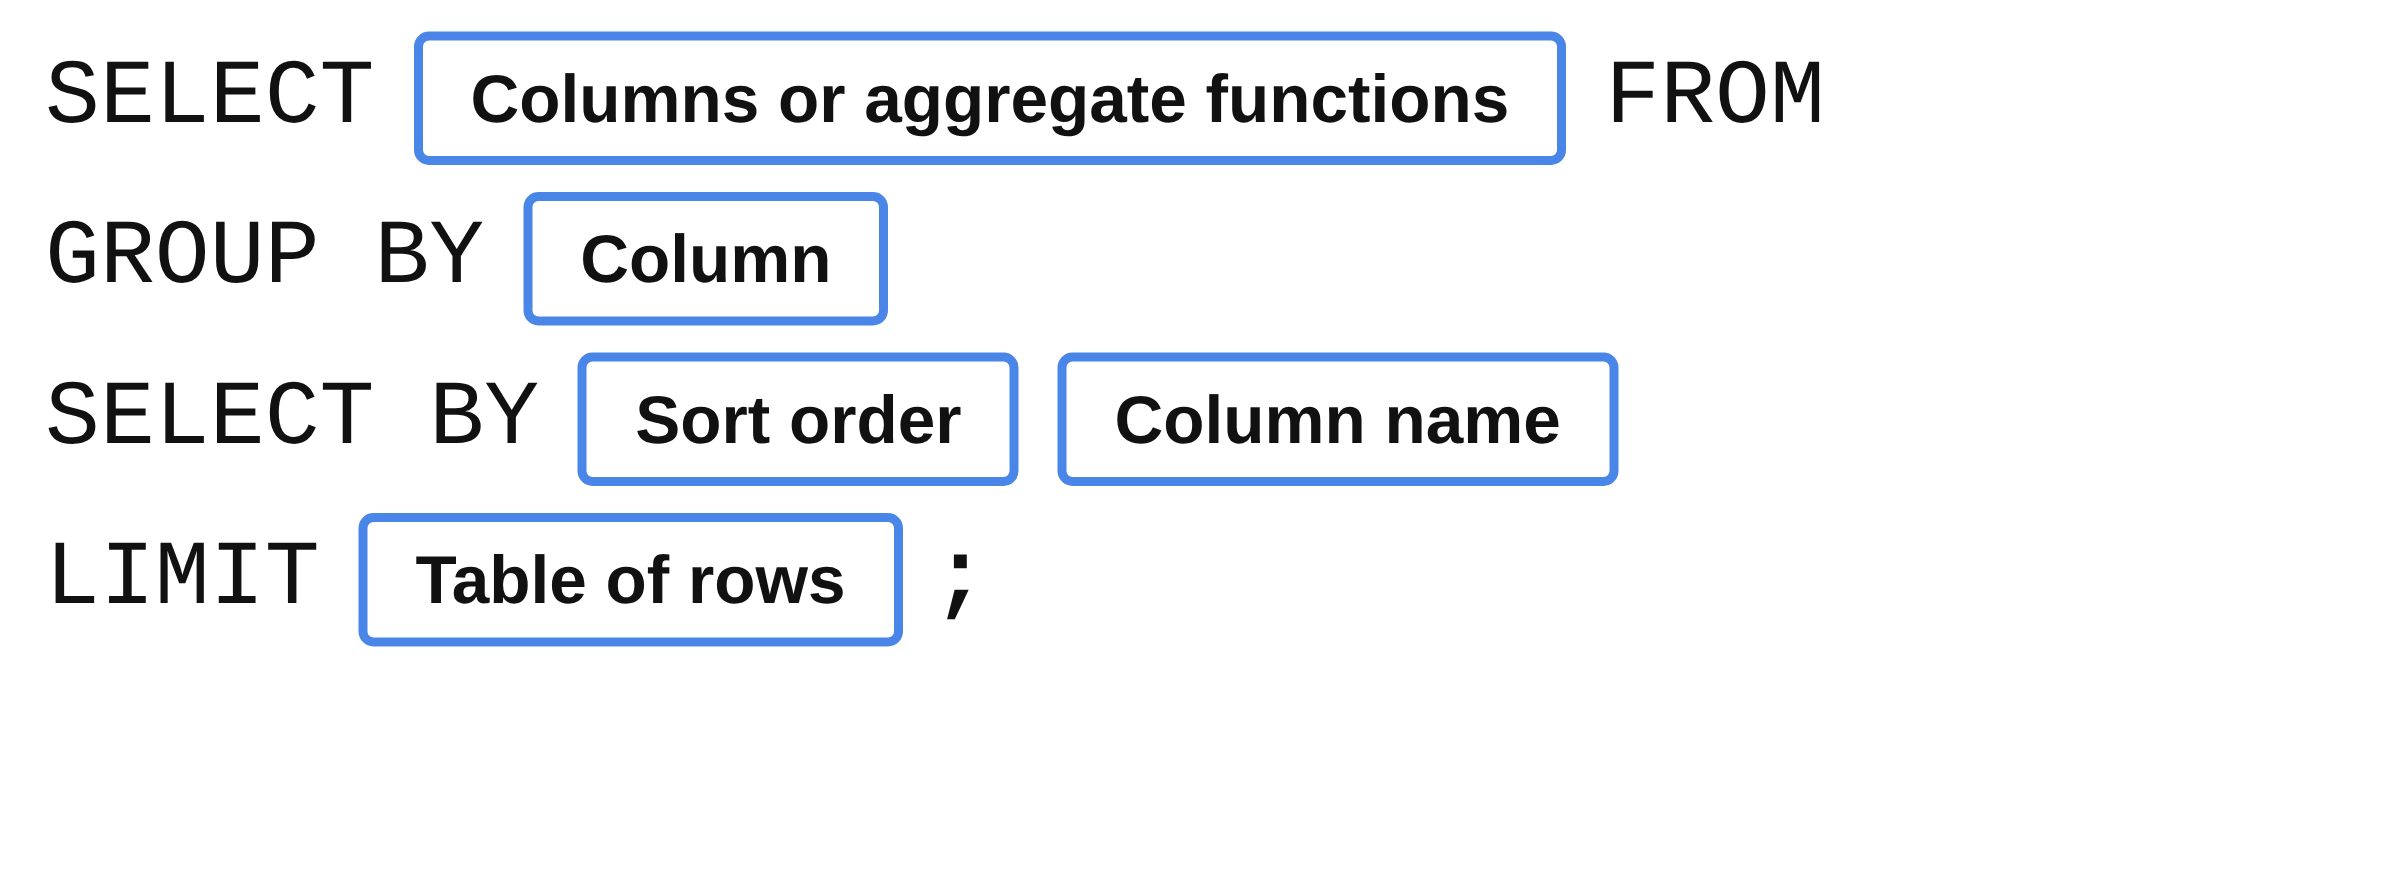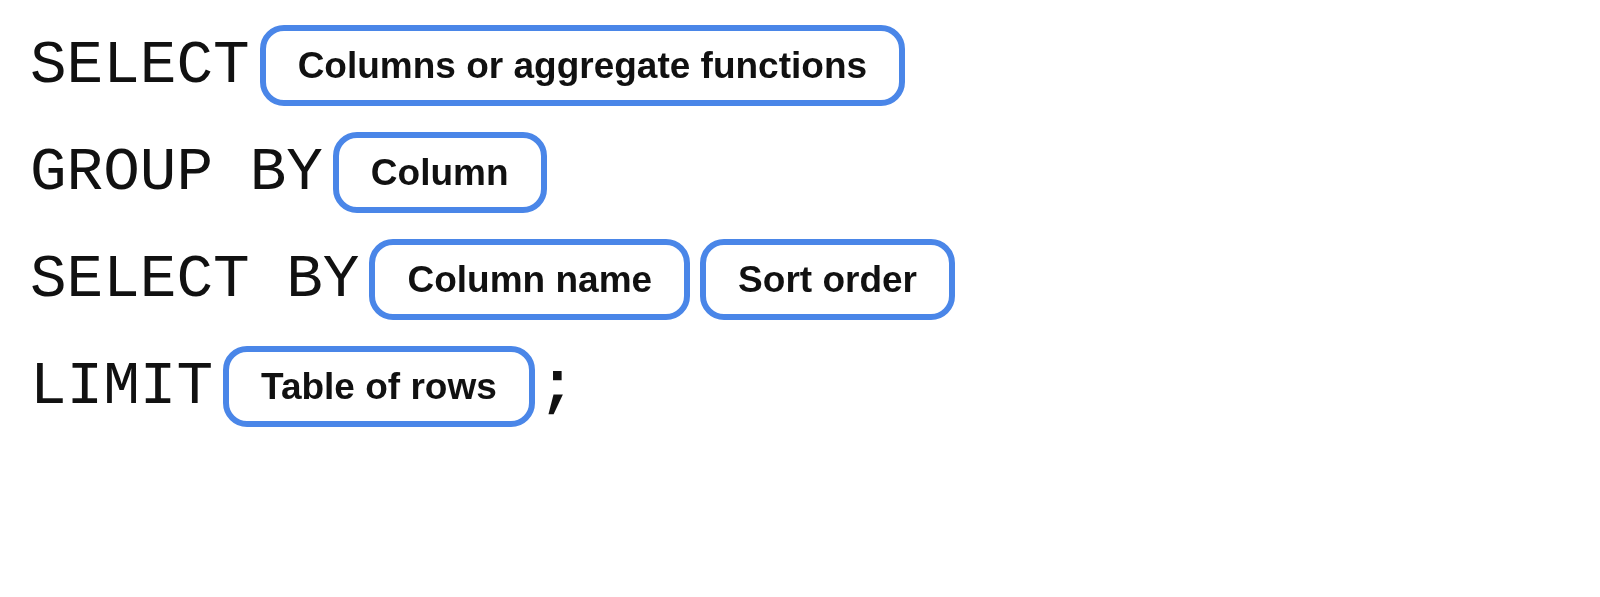--- a/index.html
+++ b/index.html
@@ -18,43 +18,43 @@
     width: 1600px;
     height: 597px;
     background: var(--bg);
     padding: 20px 20px 20px 30px;
     overflow: hidden;
     font-family: "Liberation Sans", sans-serif;
   }
   .syntax-row {
     display: flex;
     align-items: center;
-    column-gap: 10px;
+    column-gap: 26px;
     margin-bottom: 16px;
     height: 91px;
   }
   .keyword {
     font-family: "Liberation Mono", "DejaVu Sans Mono", monospace;
     font-size: 61px;
     font-weight: 400;
     color: var(--ink);
     line-height: 1;
     white-space: pre;
     letter-spacing: 0;
   }
   .pill {
     display: inline-flex;
     align-items: center;
     justify-content: center;
     border: 6px solid var(--accent);
-    border-radius: 24px;
+    border-radius: 10px;
     padding: 16px 32px;
     background: var(--bg);
     font-family: "Liberation Sans", sans-serif;
-    font-size: 37px;
+    font-size: 45px;
     font-weight: 600;
     color: var(--ink);
     line-height: 1;
     white-space: nowrap;
   }
   .terminator {
     font-family: "Liberation Mono", "DejaVu Sans Mono", monospace;
     font-size: 61px;
     font-weight: 700;
     color: var(--ink);
@@ -63,32 +63,33 @@
   }
 </style>
 </head>
 <body>
 
 <div class="canvas">
 
   <div class="syntax-row">
     <span class="keyword">SELECT</span>
     <span class="pill">Columns or aggregate functions</span>
+    <span class="keyword">FROM</span>
   </div>
 
 
   <div class="syntax-row">
     <span class="keyword">GROUP BY</span>
     <span class="pill">Column</span>
   </div>
 
   <div class="syntax-row">
     <span class="keyword">SELECT BY</span>
+    <span class="pill">Sort order</span>
     <span class="pill">Column name</span>
-    <span class="pill">Sort order</span>
   </div>
 
   <div class="syntax-row">
     <span class="keyword">LIMIT</span>
     <span class="pill">Table of rows</span>
     <span class="terminator">;</span>
   </div>
 
 </div>
 

